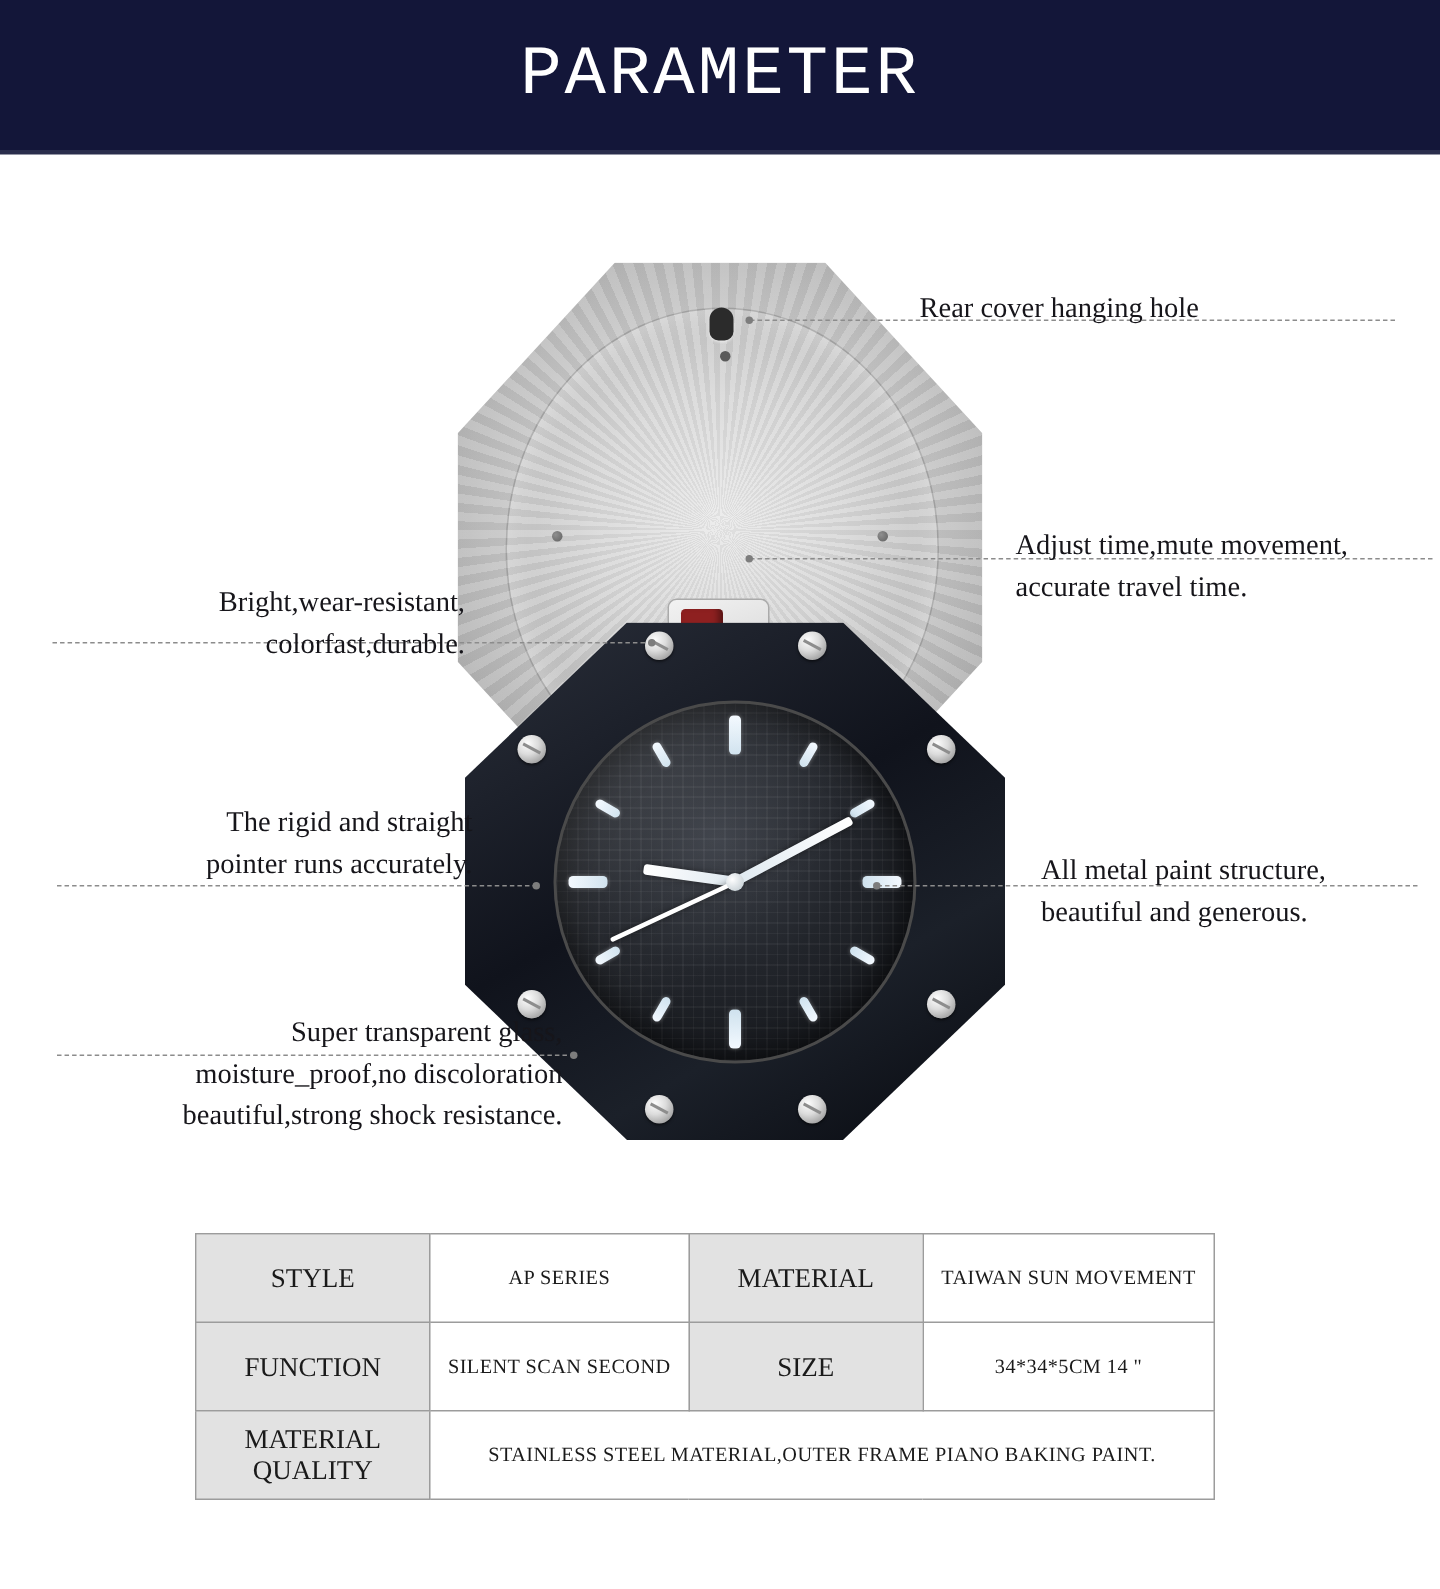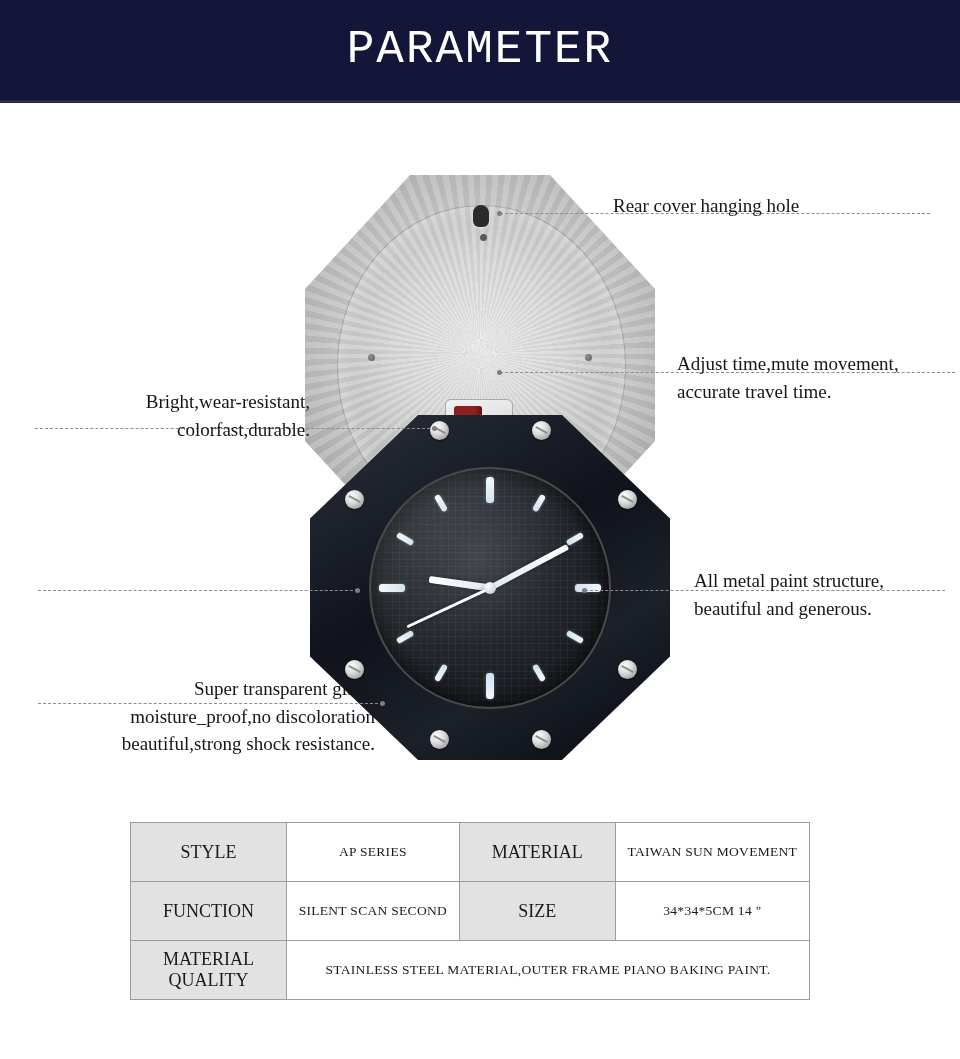--- a/index.html
+++ b/index.html
@@ -379,20 +379,22 @@
   <div class="leader-dot" style="left:380px; top:591px;"></div>
 
   <div class="callout right" style="left:613px; top:82px; width:345px;">Rear cover hanging hole</div>
 
   <div class="callout right" style="left:677px; top:240px; width:290px;">Adjust time,mute movement,
 accurate travel time.</div>
 
   <div class="callout left" style="left:10px; top:268px; width:300px;margin-top:10px;">Bright,wear-resistant,
 colorfast,durable.</div>
 
+  <div class="callout left" style="left:10px; top:425px; width:305px;">The rigid and straight
+pointer runs accurately.</div>
 
   <div class="callout right" style="left:694px; top:457px; width:270px;">All metal paint structure,
 beautiful and generous.</div>
 
   <div class="callout left" style="left:10px; top:565px; width:365px;">Super transparent glass,
 moisture_proof,no discoloration
 beautiful,strong shock resistance.</div>
 </div>
 
 <table class="spec-table">

